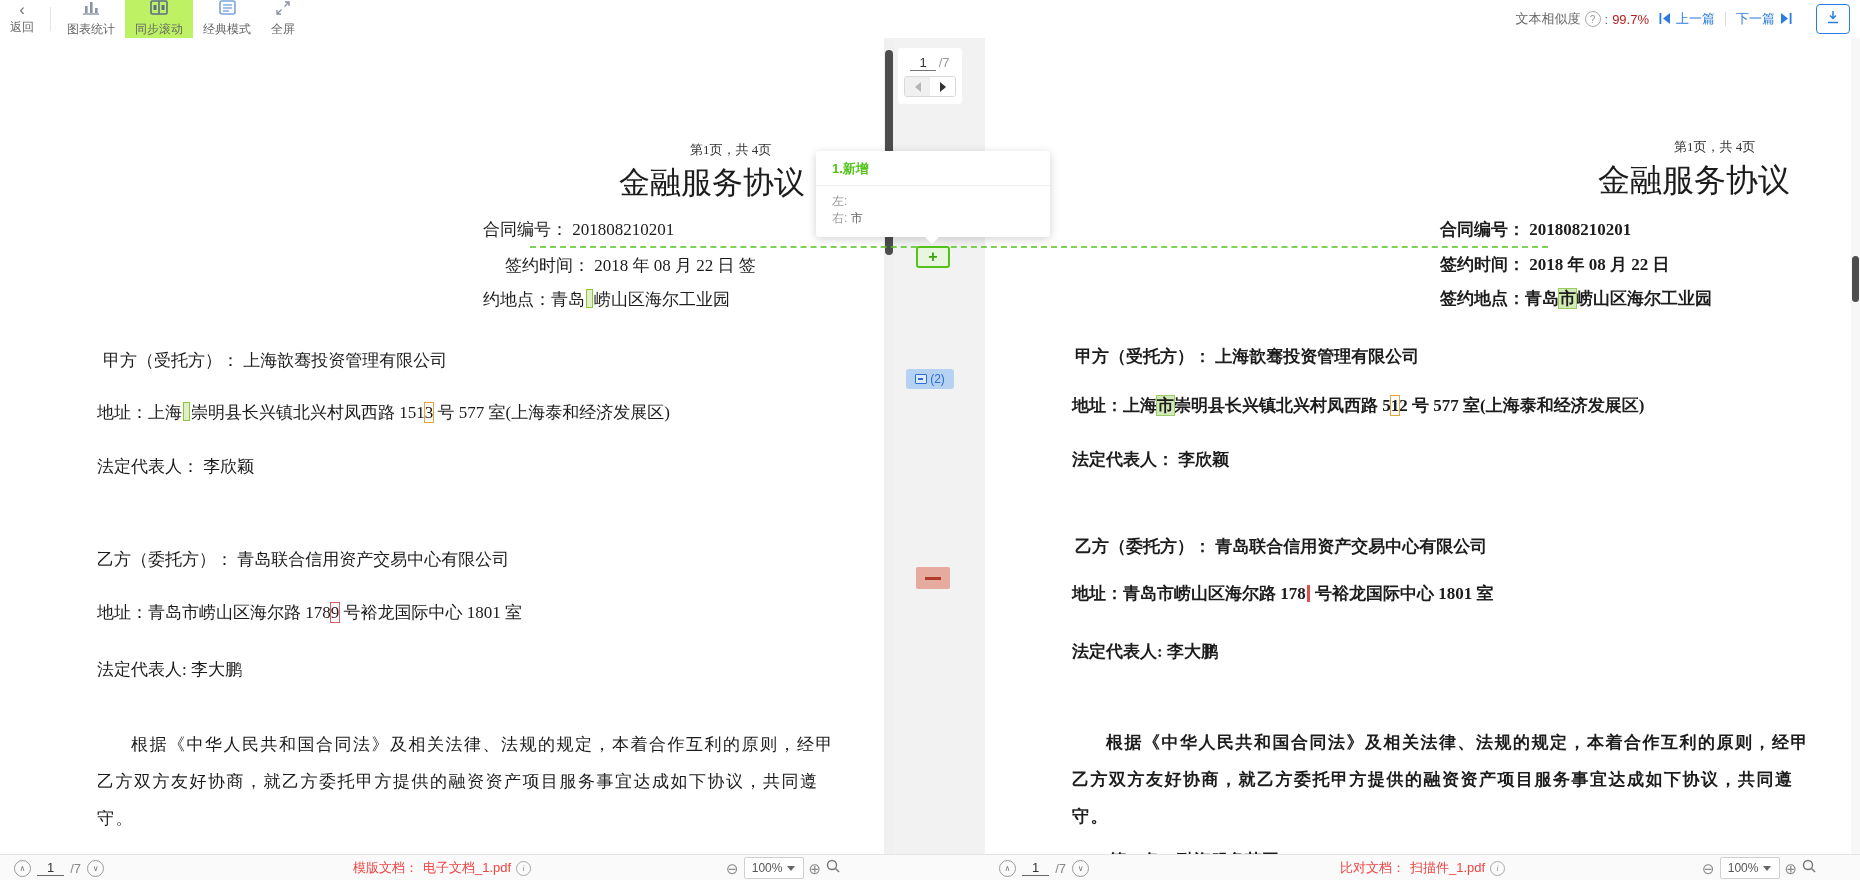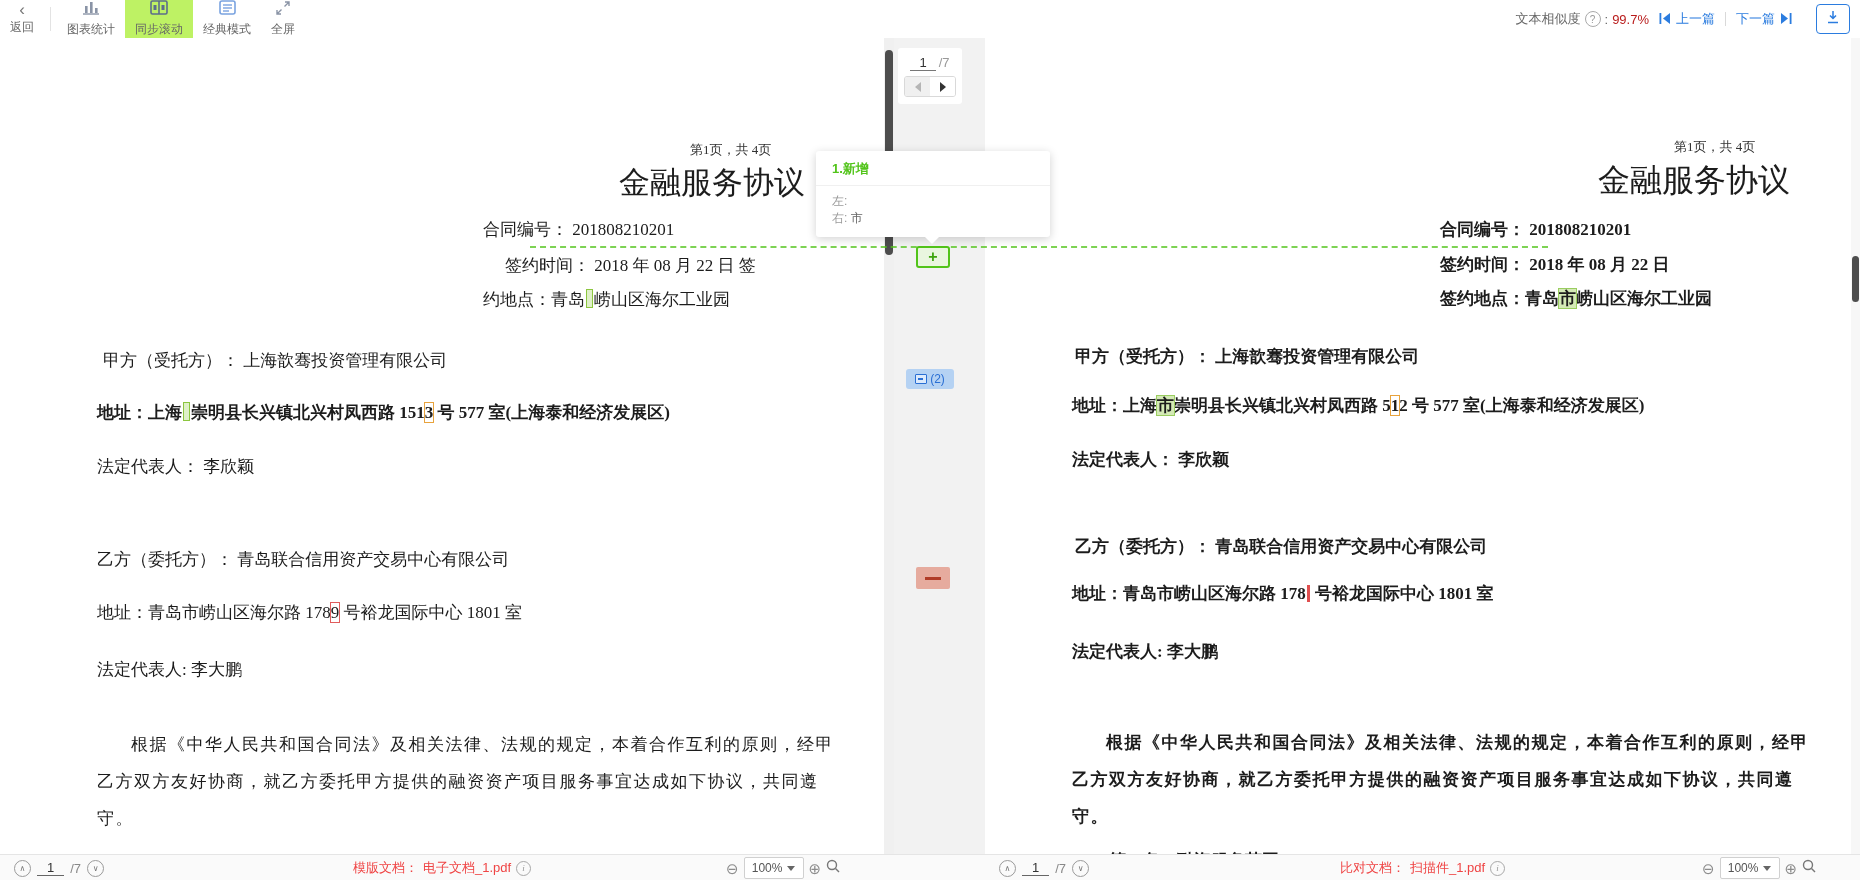--- a/index.html
+++ b/index.html
@@ -191,21 +191,21 @@
     </div>
   </div>
 
   <div class="pane-left doc">
     <div class="dline small" style="left:690px;top:103px;">第1页，共 4页</div>
     <div class="doc-title" style="left:97px;top:124px;width:708px;font-size:31px;">金融服务协议</div>
     <div class="dline" style="left:483px;top:180px;">合同编号： 201808210201</div>
     <div class="dline" style="left:505px;top:216px;">签约时间： 2018 年 08 月 22 日 签</div>
     <div class="dline" style="left:483px;top:250px;text-align:center;"><span>约地点：青岛</span><span class="ins-sliver"></span><span>崂山区海尔工业园</span></div>
     <div class="dline" style="left:103px;top:311px;">甲方（受托方）： 上海歆骞投资管理有限公司</div>
-    <div class="dline" style="left:97px;top:363px;font-weight:bold;"><span>地址：上海</span><span class="ins-sliver"></span><span>崇明县长兴镇北兴村凤西路 151</span><span class="mod-char">3</span><span> 号 577 室(上海泰和经济发展区)</span></div>
+    <div class="dline" style="left:97px;top:363px;"><span>地址：上海</span><span class="ins-sliver"></span><span>崇明县长兴镇北兴村凤西路 151</span><span class="mod-char">3</span><span> 号 577 室(上海泰和经济发展区)</span></div>
     <div class="dline" style="left:97px;top:417px;">法定代表人： 李欣颖</div>
     <div class="dline" style="left:97px;top:510px;">乙方（委托方）： 青岛联合信用资产交易中心有限公司</div>
     <div class="dline" style="left:97px;top:563px;"><span>地址：青岛市崂山区海尔路 178</span><span class="del-char">9</span><span> 号裕龙国际中心 1801 室</span></div>
     <div class="dline" style="left:97px;top:620px;">法定代表人: 李大鹏</div>
     <div class="para" style="left:97px;top:688px;width:714px;font-size:17px;">
       <span>根据《中华人民共和国合同法》及相关法律、法规的规定，本着合作互利的原则，经甲</span>
       <span>乙方双方友好协商，就乙方委托甲方提供的融资资产项目服务事宜达成如下协议，共同遵</span>
       <span>守。</span>
     </div>
     <div class="dline bold" style="left:132px;top:817px;">第一条　融资服务范围</div>

